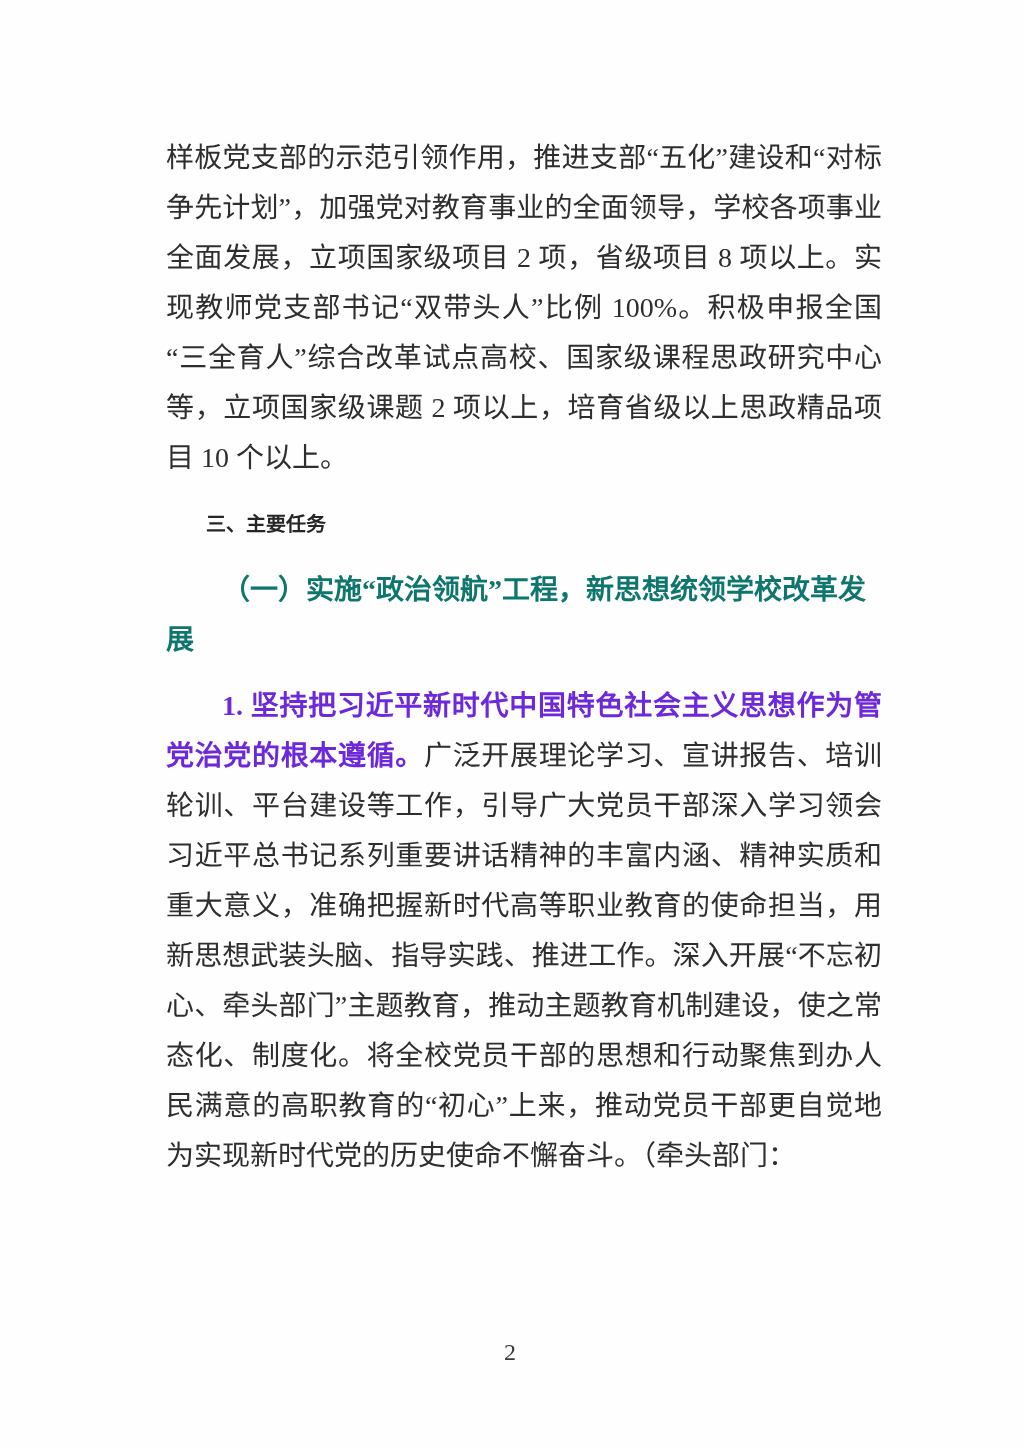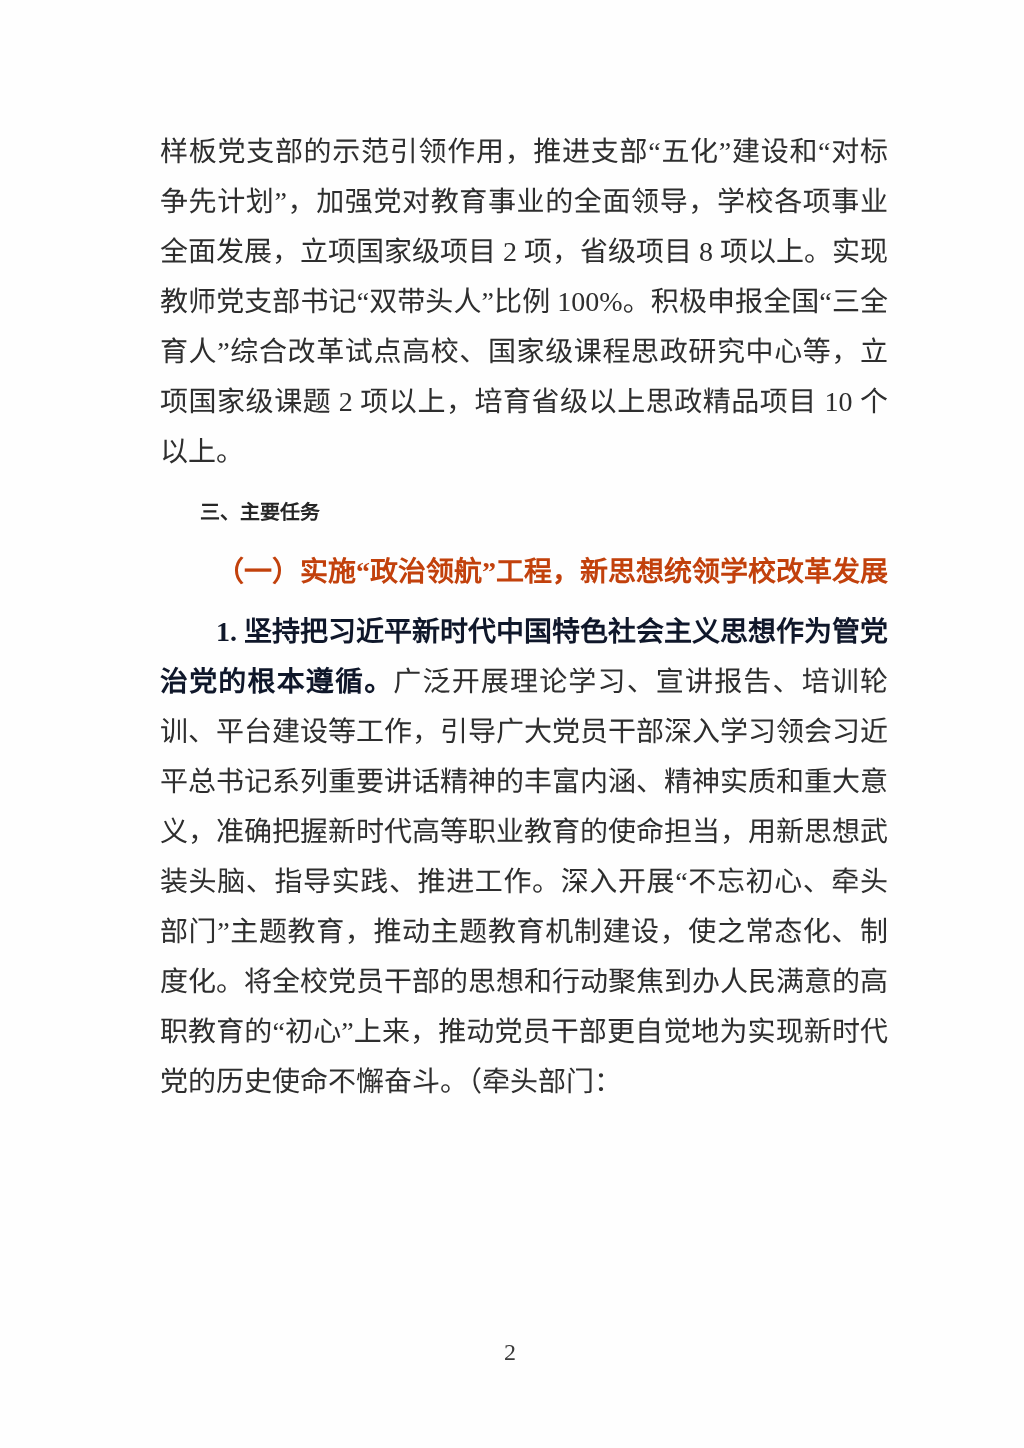--- a/index.html
+++ b/index.html
@@ -20,46 +20,46 @@
     position: absolute;
     left: 150px;
     top: 117px;
     width: 748px;
     font-size: 28px;
     line-height: 50px;
     text-align: justify;
     text-justify: inter-ideograph;
   }
   .content p {
-    margin: 10px;
+    margin: 16px;
     padding: 0;
   }
   .indent {
     text-indent: 2em;
   }
   .section-heading {
     font-family: "Liberation Sans", "DejaVu Sans", sans-serif;
     font-weight: 700;
     font-size: 20px;
     line-height: 50px;
     text-indent: 2em;
     color: #262626;
     text-align: left;
   }
   .subsection-heading {
     font-weight: 700;
     font-size: 28px;
     line-height: 50px;
     text-indent: 2em;
-    color: #c2410c;
+    color: #0f766e;
     text-align: left;
   }
   .task-lead {
     font-weight: 700;
-    color: #0f172a;
+    color: #6d28d9;
   }
   .page-number {
     position: absolute;
     left: 0;
     right: 4px;
     top: 1337px;
     text-align: center;
     font-size: 24px;
     line-height: 30px;
     color: #3a3a3a;

